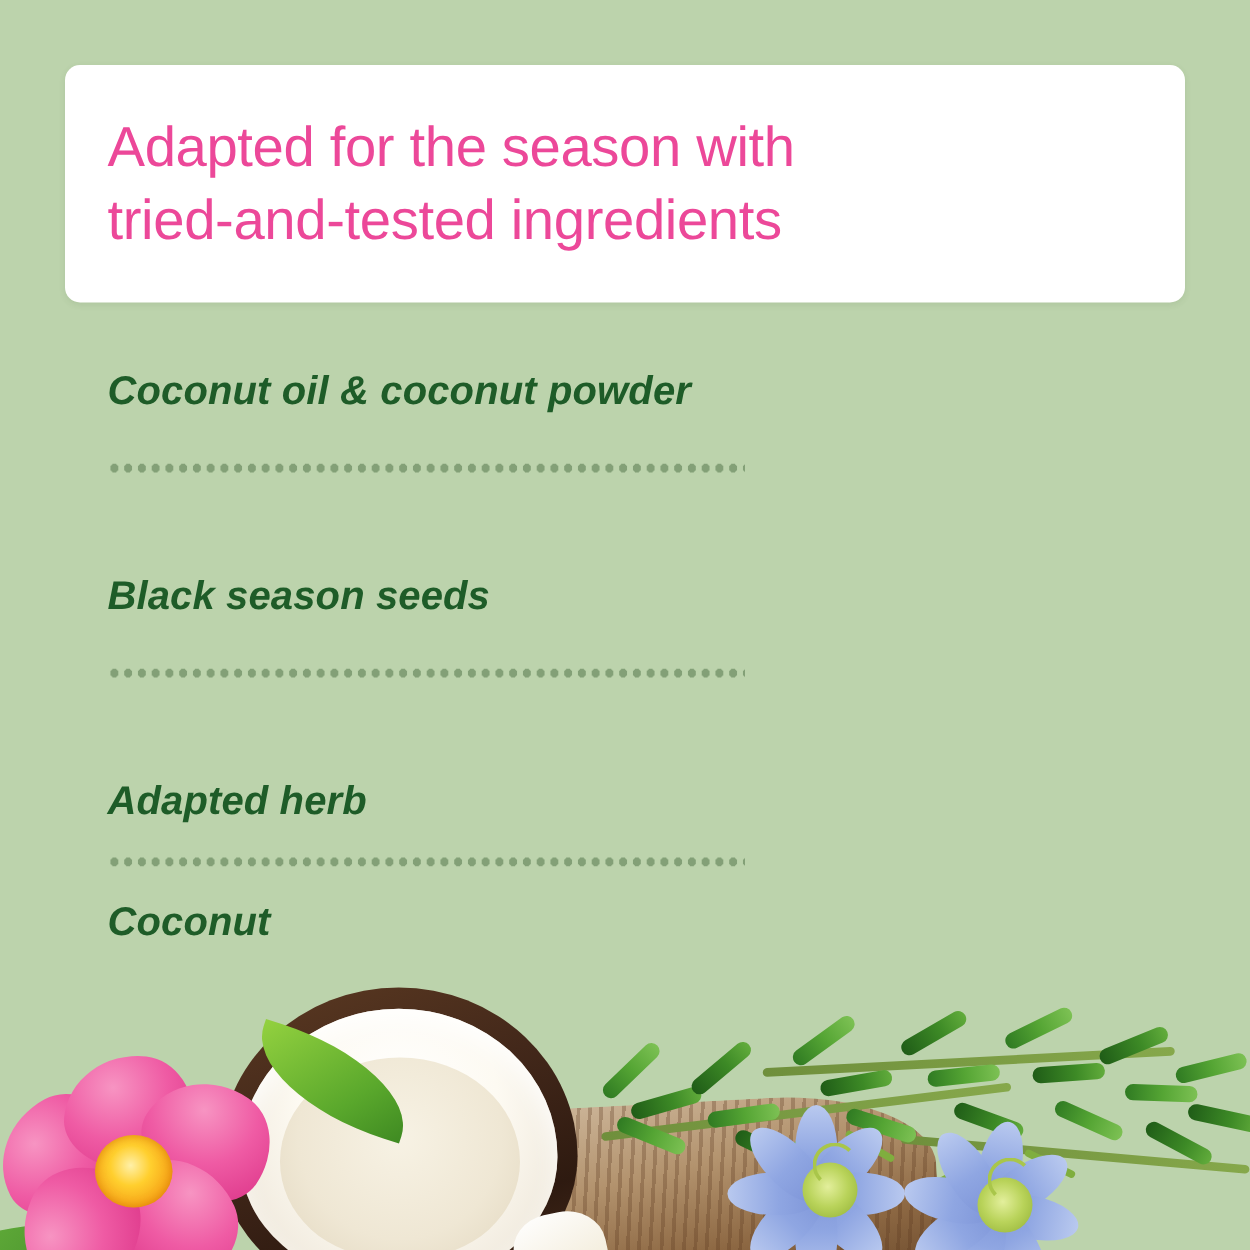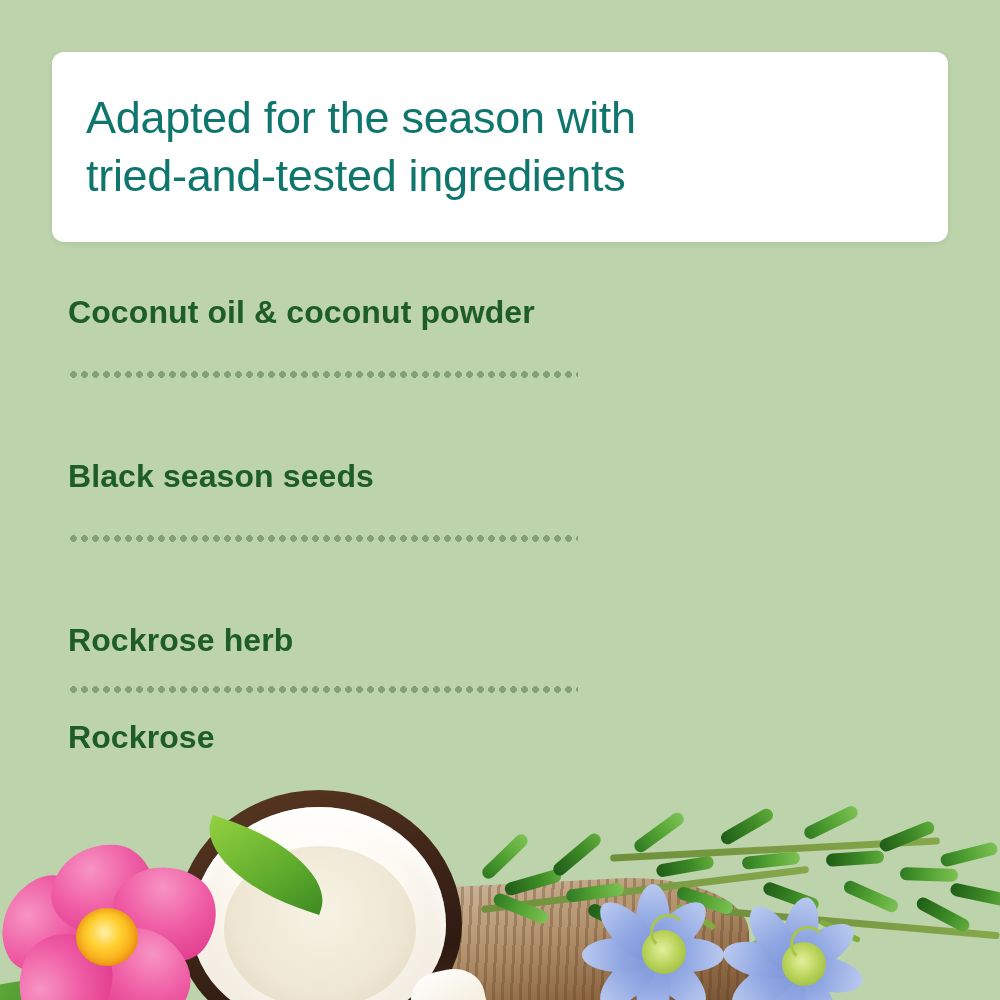--- a/index.html
+++ b/index.html
@@ -32,34 +32,35 @@
     background: #ffffff;
     border-radius: 12px;
     box-shadow: 0 2px 5px rgba(60, 90, 50, 0.10);
     box-sizing: border-box;
     display: flex;
     align-items: center;
   }
   .headline-text {
     margin: 0;
     padding: 0 40px 0 34px;
-    color: #0f766e;
+    color: #ec4899;
     font-size: 45px;
     line-height: 1.28;
     font-weight: 400;
     letter-spacing: -0.3px;
     white-space: pre-line;
   }
 
   
   .ingredient-list {
     position: absolute;
-    left: 68px;
+    left: 86px;
     top: 296px;
     width: 700px;
+    font-style: italic;
   }
   .ingredient-row {
     display: block;
   }
   .ingredient-label {
     display: block;
     color: #1e5c28;
     font-size: 32px;
     font-weight: bold;
     letter-spacing: 0.1px;
@@ -248,28 +249,28 @@
     <div class="gap-b"></div>
 
     <div class="ingredient-row">
       <span class="ingredient-label">Black season seeds</span>
     </div>
     <div class="gap-a"></div>
     <span class="divider"></span>
     <div class="gap-b"></div>
 
     <div class="ingredient-row">
-      <span class="ingredient-label">Rockrose herb</span>
+      <span class="ingredient-label">Adapted herb</span>
     </div>
     <div class="gap-c"></div>
     <span class="divider"></span>
     <div class="gap-d"></div>
 
     <div class="ingredient-row">
-      <span class="ingredient-label">Rockrose</span>
+      <span class="ingredient-label">Coconut</span>
     </div>
   </div>
 
   <div class="photo-band">
 
     <div class="veg husk"></div>
 
     <div class="veg rosemary">
       <div class="stem s1"></div>
       <div class="stem s2"></div>

